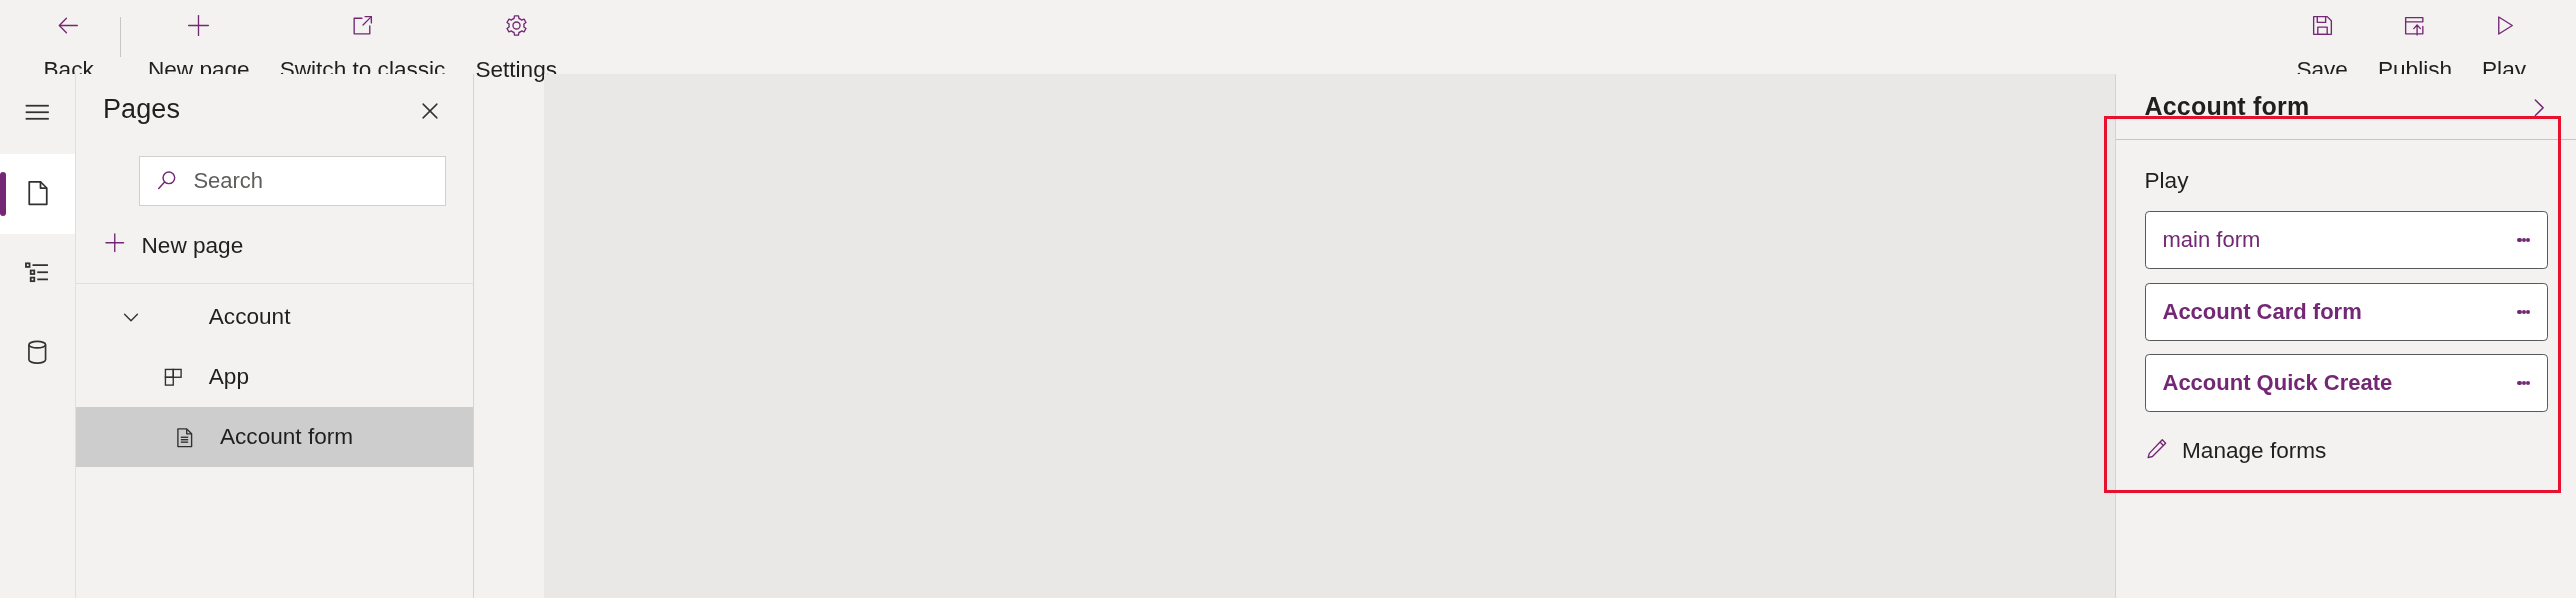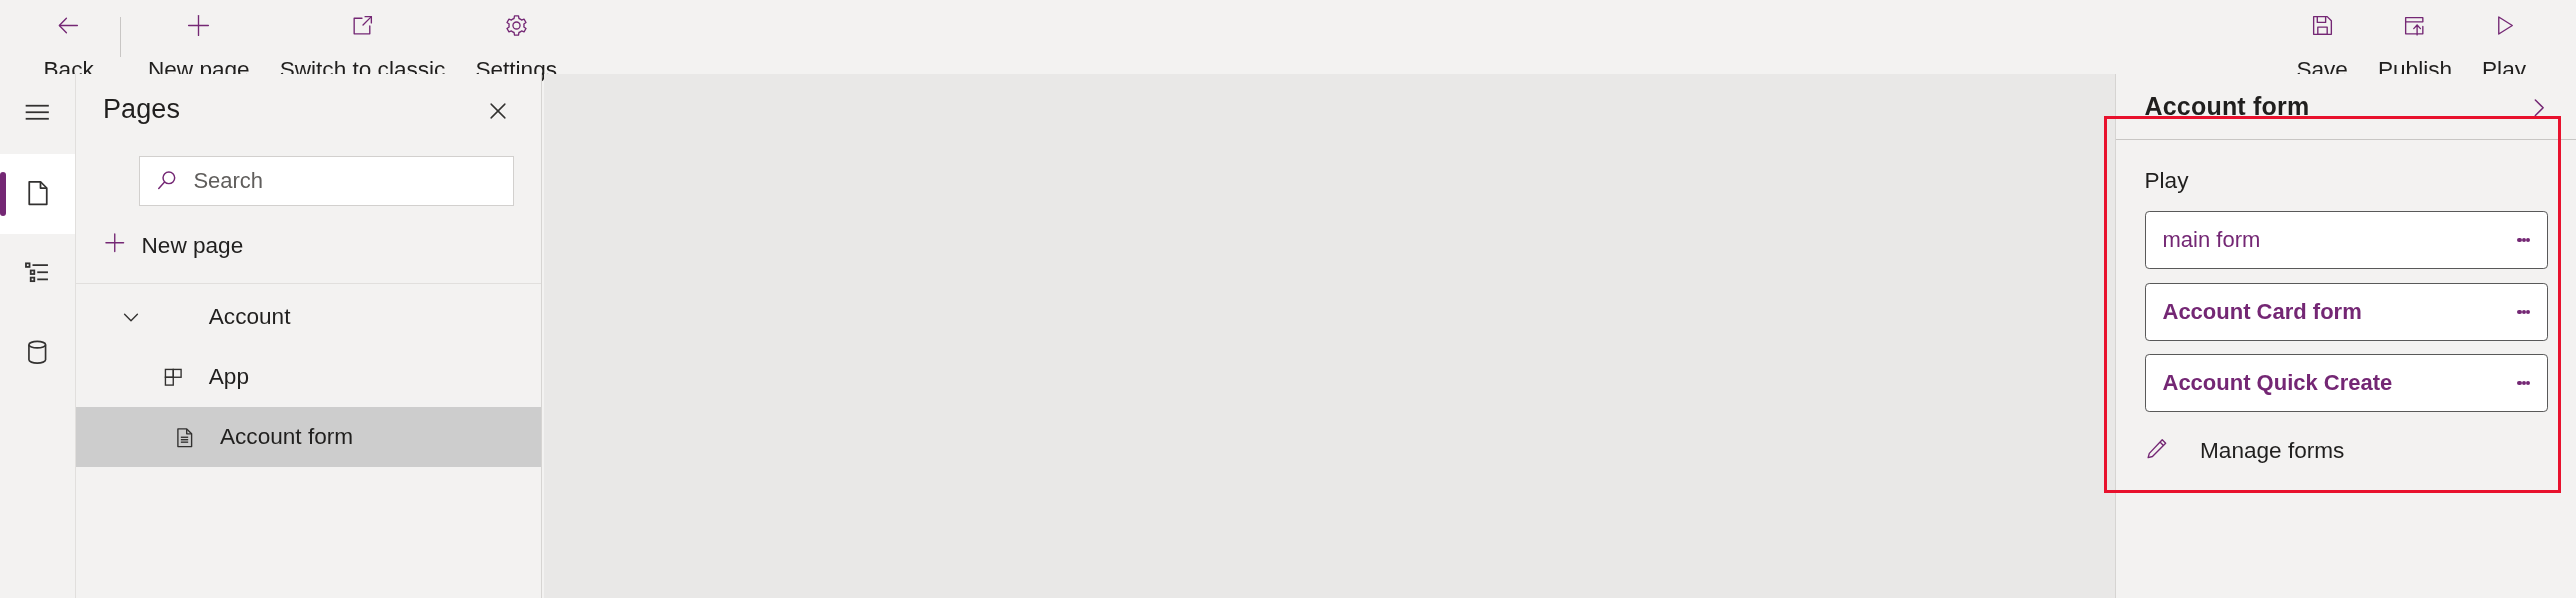--- a/index.html
+++ b/index.html
@@ -43,21 +43,21 @@
     display: flex; align-items: center; justify-content: center; cursor: pointer;
   }
   .rail-item.selected { background: #ffffff; }
   .rail-item.selected::before {
     content: ""; position: absolute; left: 0; top: 18.4px;
     width: 5.9px; height: 44px; background: #742774; border-radius: 3.4px;
   }
 
   
   .pages-panel {
-    position: absolute; left: 75px; top: 74px; width: 467px; height: 525px;
+    position: absolute; left: 75px; top: 74px; width: 399px; height: 525px;
     background: #f3f2f1; border-left: 0.8px solid #e1dfdd; border-right: 0.8px solid #d6d4d2;
   }
   .pages-head {
     position: relative; height: 70px; display: flex; align-items: center; padding: 0 27px;
   }
   .pages-title { font-size: 27px; color: #201f1e; font-weight: 400; letter-spacing: 0.1px; }
   .pages-close {
     position: absolute; right: 23.5px; top: 17px; width: 39px; height: 39px;
     display: flex; align-items: center; justify-content: center; cursor: pointer;
     background: transparent; border: none;
@@ -132,21 +132,21 @@
   }
   .form-card .fname.bold { font-weight: 700; }
   .card-menu {
     position: absolute; right: 3.4px; top: 0; height: 100%; width: 39px;
     display: flex; align-items: center; justify-content: center; cursor: pointer;
     background: transparent; border: none;
   }
   .card-menu .dot { width: 4.2px; height: 4.2px; border-radius: 50%; background: #742774; display: block; margin: 2.5px 0; }
 
   .manage-row {
-    display: flex; align-items: center; gap: 32px; height: 52px;
+    display: flex; align-items: center; gap: 14px; height: 52px;
     margin-top: 8.4px; cursor: pointer; font-size: 22.6px; color: #201f1e; text-align: right;
   }
 
   
   .annot {
     position: absolute; left: 2104px; top: 116px; width: 457px; height: 377px;
     border: 3.4px solid #e8112d; pointer-events: none; z-index: 50;
   }
 </style>
 </head>

